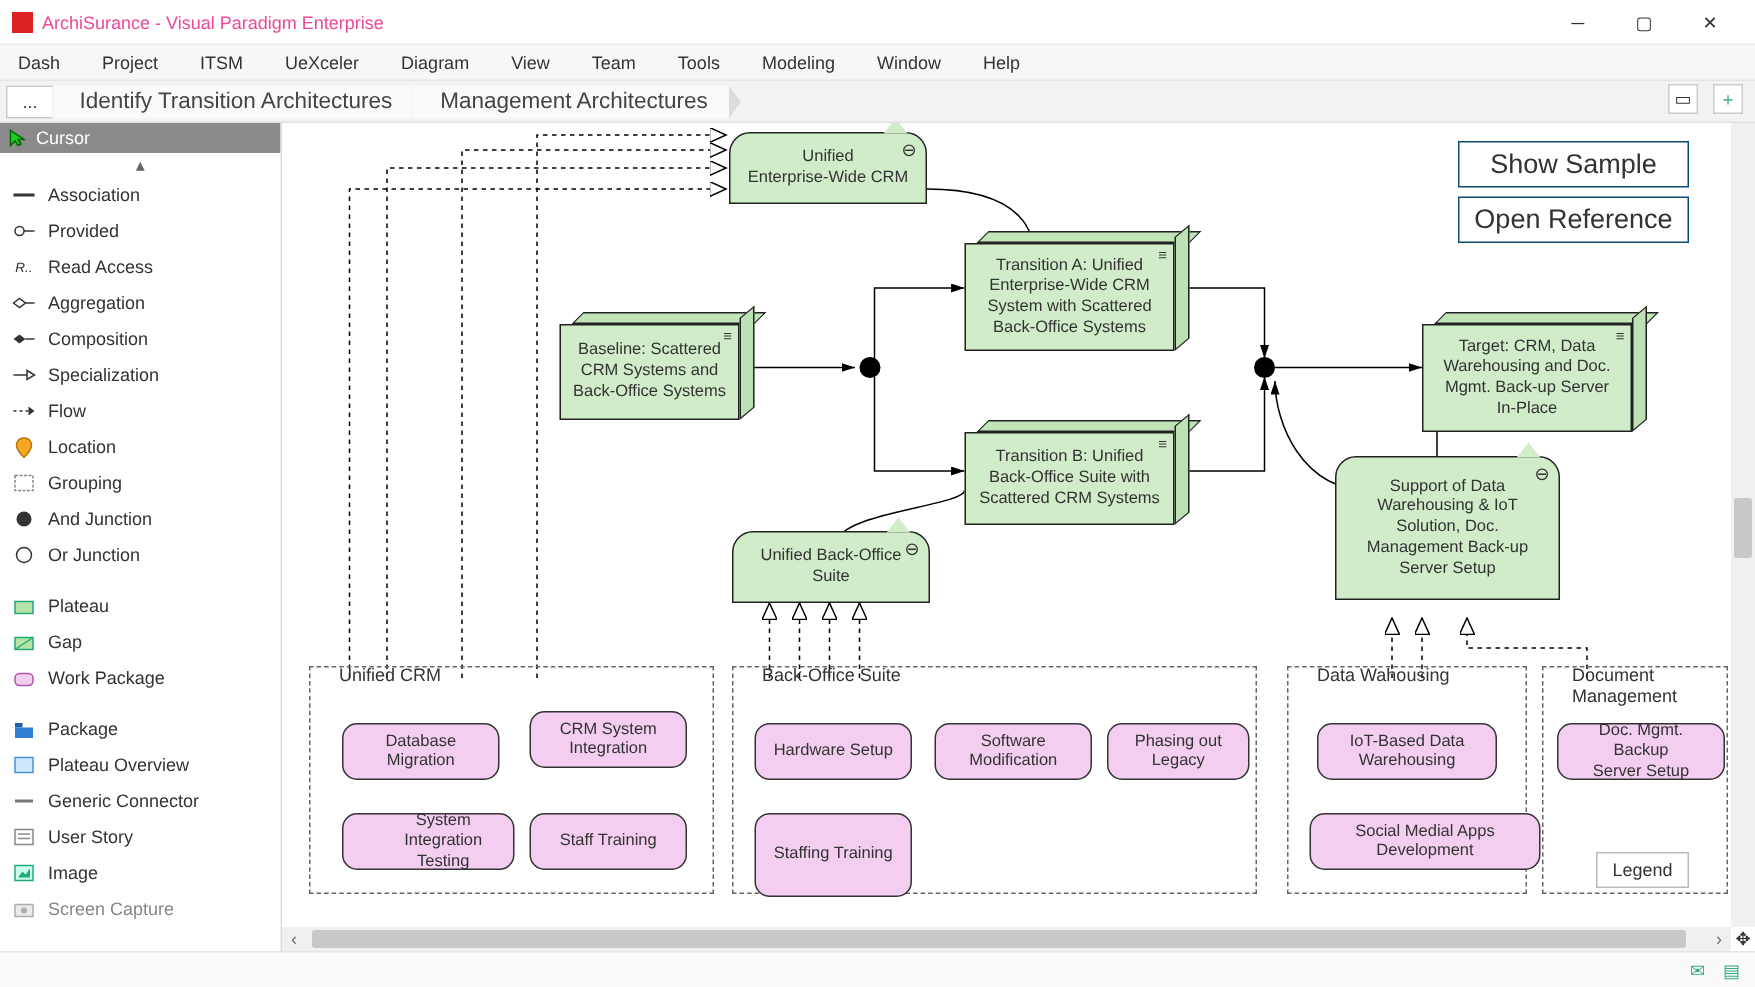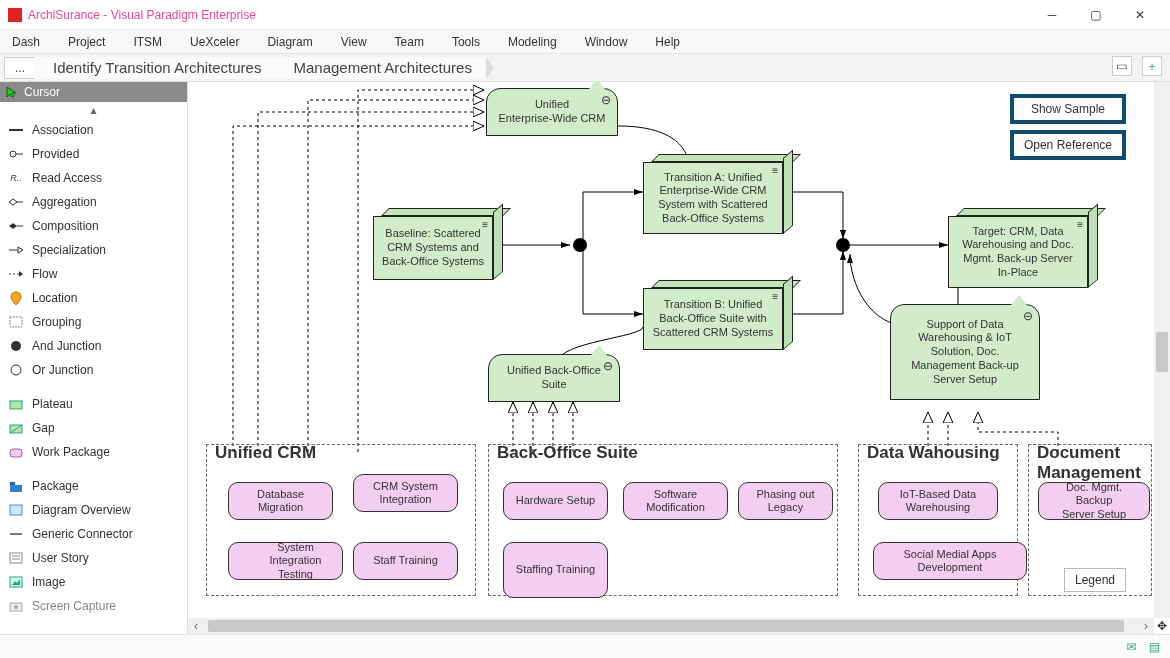--- a/index.html
+++ b/index.html
@@ -25,35 +25,35 @@
   .canvas-wrap { flex:1; position:relative; background:#fff; overflow:hidden;}
   .canvas { position:absolute; left:0; top:0; right:16px; bottom:16px; background:#fff; }
   .vscroll { position:absolute; right:0; top:0; bottom:16px; width:16px; background:#f0f0f0; }
   .vscroll .thumb { position:absolute; left:2px; right:2px; top:250px; height:40px; background:#c8c8c8; border-radius:2px;}
   .hscroll { position:absolute; left:0; right:16px; bottom:0; height:16px; background:#f0f0f0;}
   .hscroll .thumb { position:absolute; top:2px; bottom:2px; left:20px; right:30px; background:#c8c8c8; border-radius:2px;}
   .hscroll .arrow { position:absolute; top:0; width:16px; height:16px; display:flex; align-items:center; justify-content:center; color:#666;}
   .corner-move { position:absolute; right:0; bottom:0; width:16px; height:16px; display:flex; align-items:center; justify-content:center; color:#333;}
   .statusbar { height:24px; background:#fafafa; border-top:1px solid #e5e5e5; display:flex; align-items:center; justify-content:flex-end; padding:0 10px; gap:12px;}
   .quick-buttons { position:absolute; right:28px; top:12px; display:flex; flex-direction:column; gap:6px;}
-  .quick-buttons button { background:#fff; border:4px solid #0c4a6e; padding:4px 10px; font-size:12px; color:#333; cursor:pointer;}
+  .quick-buttons button { background:#fff; border:1px solid #0c4a6e; padding:4px 10px; font-size:18px; color:#333; cursor:pointer;}
   .legend-box { position:absolute; right:28px; bottom:26px; background:#fff; border:1px solid #bbb; padding:4px 10px; font-size:12px;}
   
   .shape3d { position:absolute; }
   .shape3d .front { position:absolute; left:0; top:8px; right:10px; bottom:0; background:#d1ecc9; border:1px solid #222; display:flex; align-items:center; justify-content:center; text-align:center; padding:4px 6px; font-size:11px; line-height:1.25;}
   .shape3d .top { position:absolute; left:8px; right:0; top:0; height:8px; background:#c1e4b8; border:1px solid #222; transform:skewX(-45deg); transform-origin:bottom left;}
   .shape3d .side { position:absolute; right:0; top:4px; bottom:0; width:10px; background:#bde0b4; border:1px solid #222; transform:skewY(-40deg); transform-origin:top left;}
   .shape3d .front .small-icon { position:absolute; right:4px; top:2px; font-size:10px; color:#333;}
   .plateau { position:absolute; background:#d1ecc9; border:1px solid #222; border-top-left-radius:14px; border-top-right-radius:14px; display:flex; align-items:center; justify-content:center; text-align:center; padding:6px 10px; font-size:11px; line-height:1.25;}
   .plateau::before { content:""; position:absolute; top:-10px; right:12px; width:0; height:0; border-left:8px solid transparent; border-right:8px solid transparent; border-bottom:10px solid #d1ecc9;}
   .plateau .small-icon { position:absolute; right:6px; top:4px; font-size:12px;}
   .junction { position:absolute; width:14px; height:14px; background:#000; border-radius:50%;}
   .wp { position:absolute; background:#f3cef0; border:1px solid #333; border-radius:10px; display:flex; align-items:center; justify-content:center; text-align:center; padding:4px 8px; font-size:11px; line-height:1.2;}
   .group-box { position:absolute; border:1px dashed #666; }
-  .group-box .glabel { position:absolute; left:6px; top:-2px; font-size:17px; background:transparent; padding:0 2px;font-weight:bold;}
+  .group-box .glabel { position:absolute; left:17px; top:-2px; font-size:12px; background:transparent; padding:0 2px;}
   svg.edges { position:absolute; left:0; top:0; pointer-events:none;}
 </style>
 </head>
 <body>
 
 <div class="titlebar">
   <div class="logo"></div>
   <div class="title">ArchiSurance - Visual Paradigm Enterprise</div>
   <div class="winbtn">─</div>
   <div class="winbtn">▢</div>
@@ -219,21 +219,21 @@
           </svg>
         </span>
         <span>Package</span>
       </div>
     <div class="pitem">
         <span class="picon">
           <svg width="16" height="16">
             <rect x="2" y="3" width="12" height="10" fill="#cfe6fb" stroke="#4a90e2"></rect>
           </svg>
         </span>
-        <span>Diagram Overview</span>
+        <span>Plateau Overview</span>
       </div>
     <div class="pitem">
         <span class="picon">
           <svg width="16" height="16">
             <line x1="2" y1="8" x2="14" y2="8" stroke="#777" stroke-width="2"></line>
           </svg>
         </span>
         <span>Generic Connector</span>
       </div>
     <div class="pitem">

